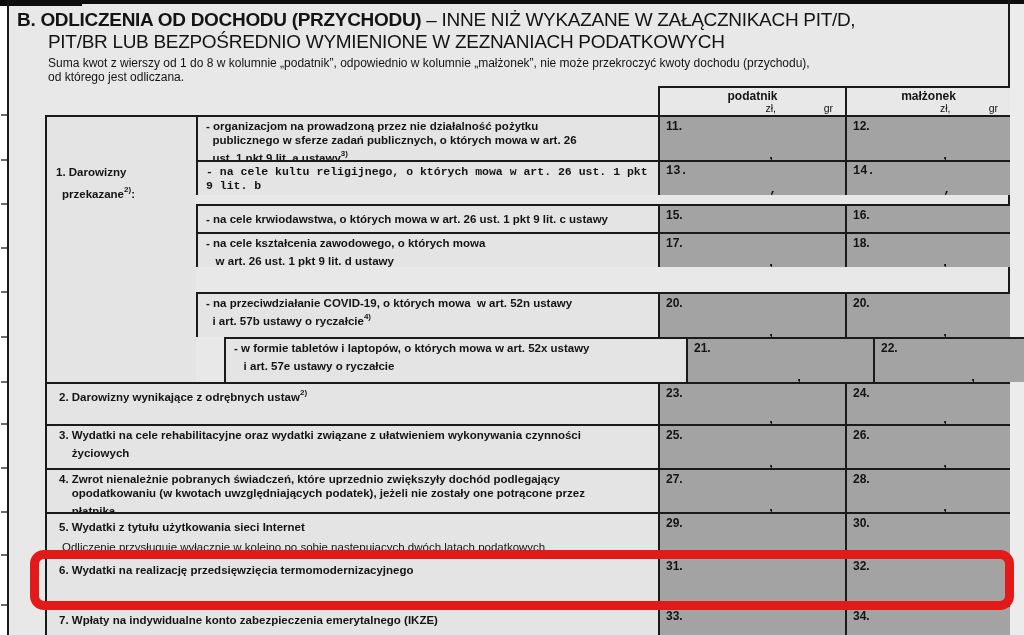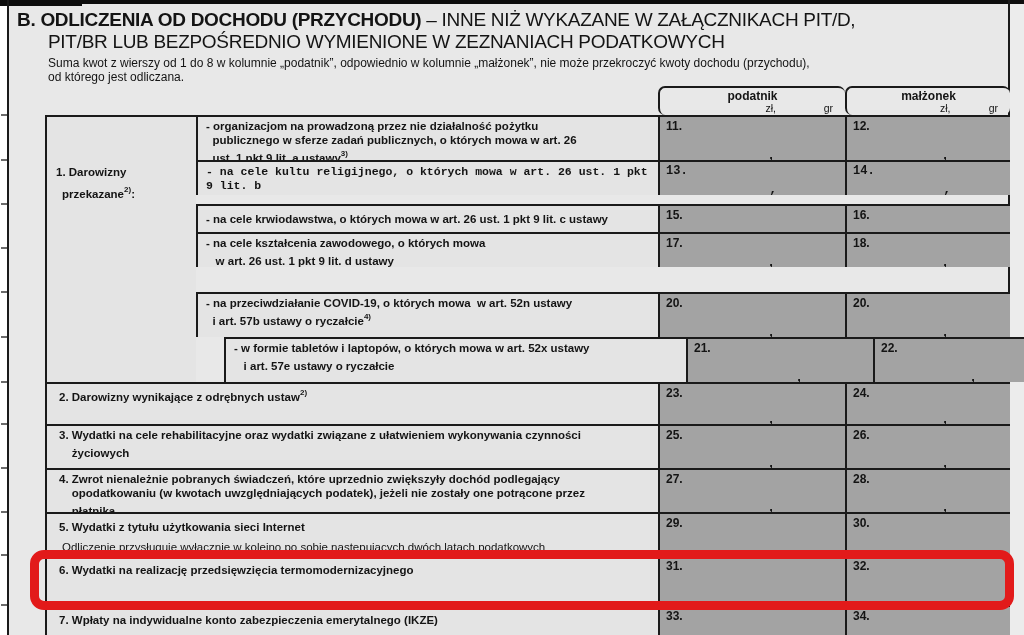--- a/index.html
+++ b/index.html
@@ -17,21 +17,21 @@
                letter-spacing:-0.3px;white-space:nowrap;}
   .title-line1 .tb{font-weight:700;margin-top:43px;}
   .title-line1 .tr{font-weight:400;}
   .title-line2{position:absolute;left:48px;top:31px;font-size:19px;font-weight:400;
                letter-spacing:-0.3px;white-space:nowrap;}
   .subtitle1{position:absolute;left:48px;top:56px;font-size:12px;line-height:14px;white-space:nowrap;}
   .subtitle2{position:absolute;left:48px;top:70px;font-size:12px;line-height:14px;white-space:nowrap;}
 
   .cell{position:absolute;box-sizing:border-box;border-top:2px solid #1a1a1a;
         border-left:2px solid #1a1a1a;overflow:hidden;}
-  .hcell{background:#e8e8e8;top:86px;height:29px;border-radius:7px;}
+  .hcell{background:#e8e8e8;top:86px;height:29px;}
   .hname{display:block;text-align:center;font-weight:700;font-size:12px;margin-top:1px;}
   .zl{position:absolute;left:57%;bottom:1px;font-size:10.5px;}
   .gr{position:absolute;right:12px;bottom:1px;font-size:10.5px;}
 
   .amt{background:#a3a3a3;}
   .amt .num{position:absolute;top:2px;left:6px;font-weight:700;font-size:12px;}
   .amt .comma{position:absolute;bottom:0px;left:59%;font-weight:700;font-size:13px;line-height:11px;}
   .desc{background:#e4e4e4;}
   .dtext{position:absolute;top:3px;left:8px;right:4px;font-weight:700;font-size:11.5px;
          line-height:13.8px;white-space:pre-wrap;}

